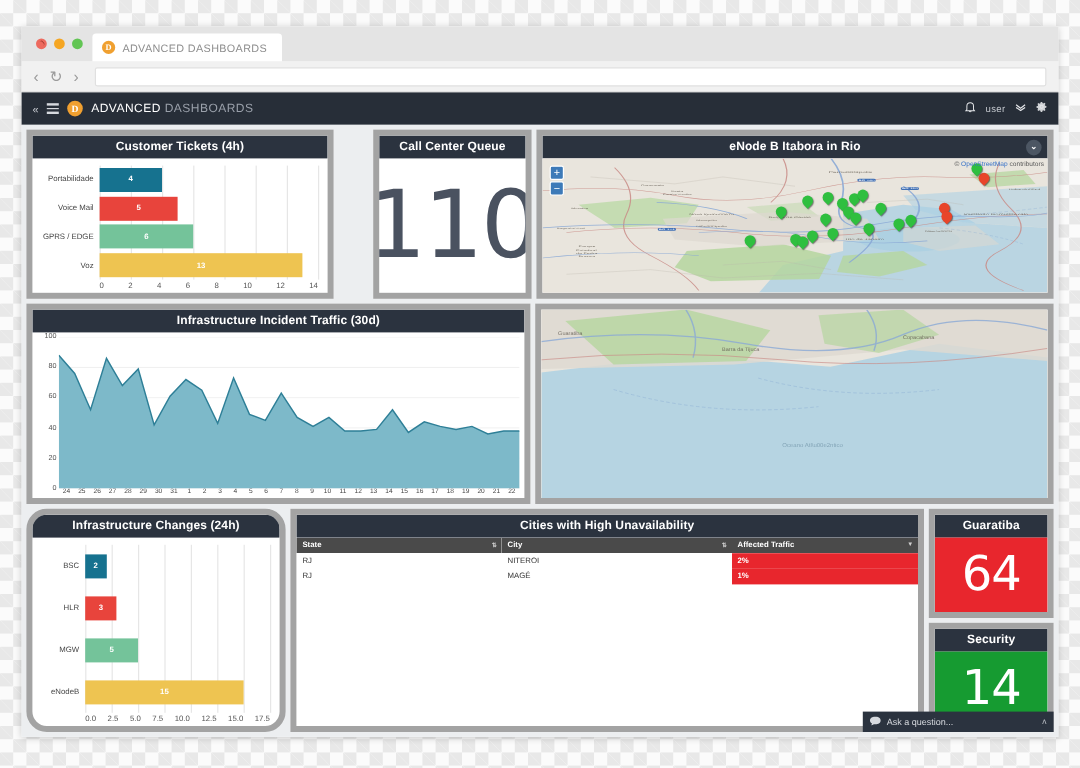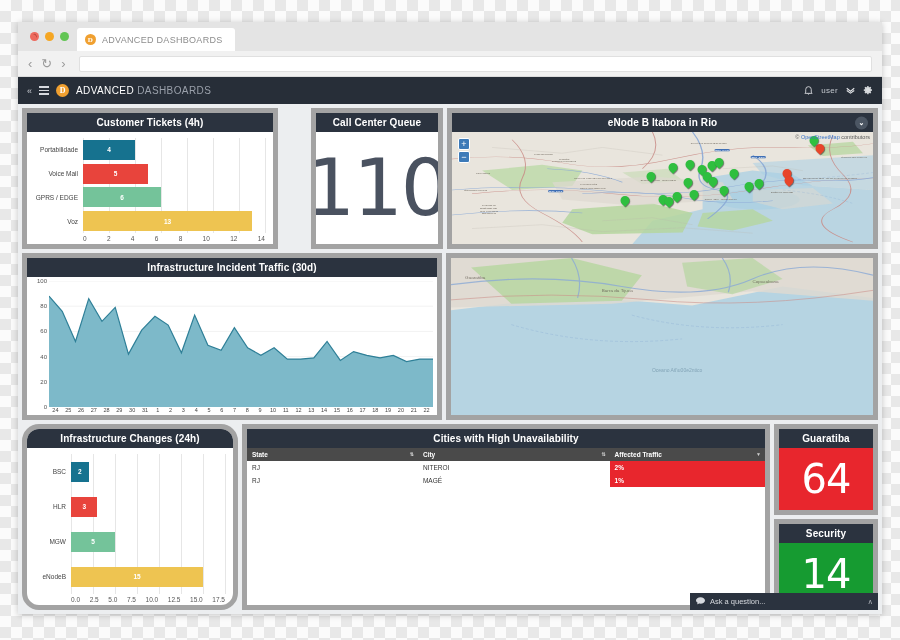--- a/index.html
+++ b/index.html
@@ -161,21 +161,21 @@
     position:relative; font-size:6.5px;
   }
   .tbl thead th .sort{ position:absolute; right:4px; color:#cfcfcf; font-size:5px;}
   .tbl td{ padding:3px 5px; color:#333; border:none;}
   .tbl td.traf{ background:#e8262d; color:#fff; font-weight:bold; }
   
   .kpi-val{ flex:1; display:flex;align-items:center;justify-content:center;
     font-size:40px; color:#fff; font-family:"DejaVu Sans", sans-serif; letter-spacing:-1px;}
   
   .askbar{
-    position:absolute; right:4px; bottom:4px; width:188px; height:17px;
+    position:absolute; right:4px; bottom:4px; width:159px; height:17px;
     background:#2b333f; color:#d6d9de; display:flex; align-items:center;
     padding:0 6px; gap:5px; font-size:7.5px; z-index:20;
   }
   .askbar .caret{ margin-left:auto; font-size:7px; color:#b9bdc4;}
 </style>
 </head>
 <body>
 
 <div class="backdrop"></div>
 

